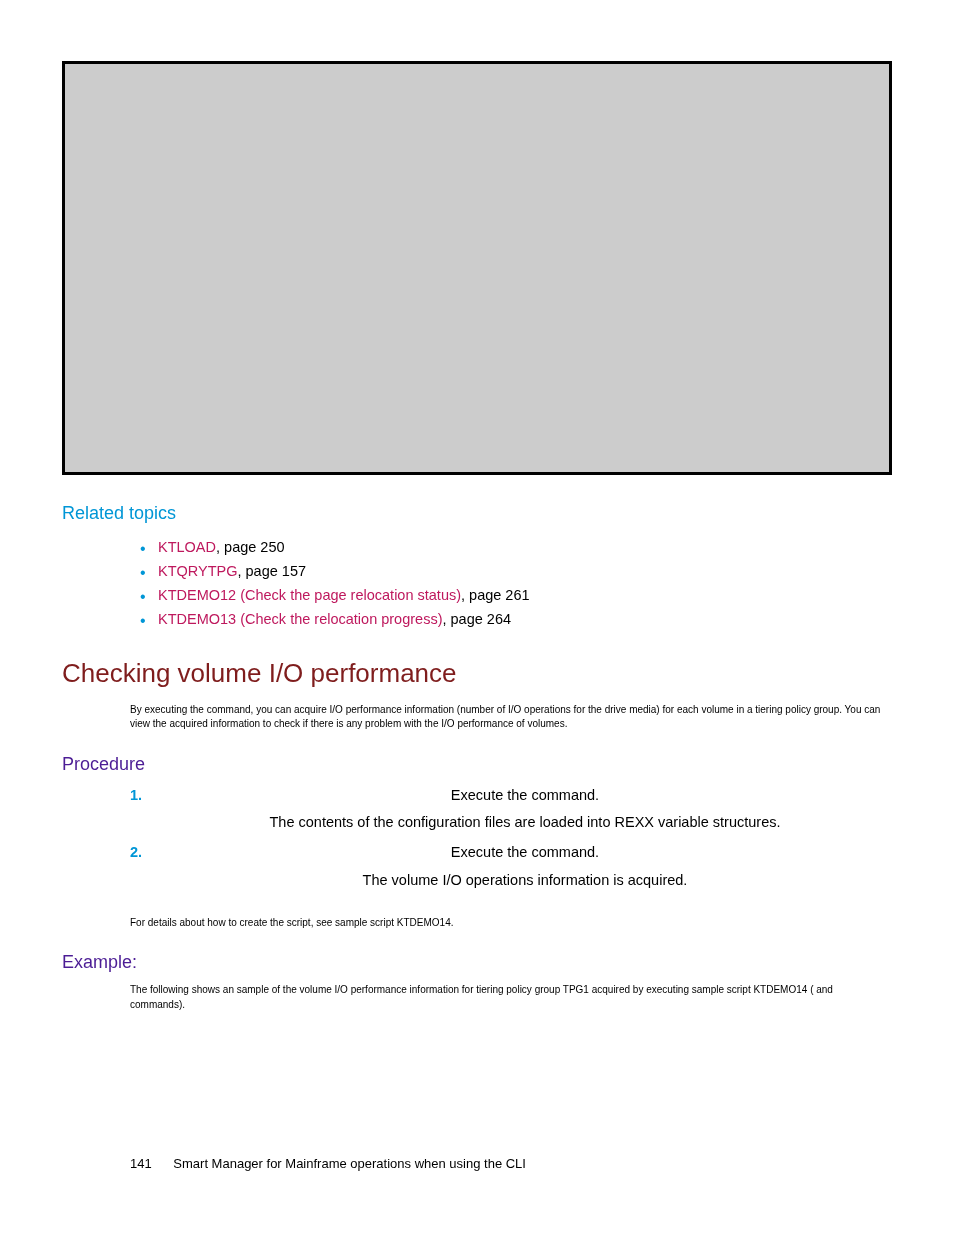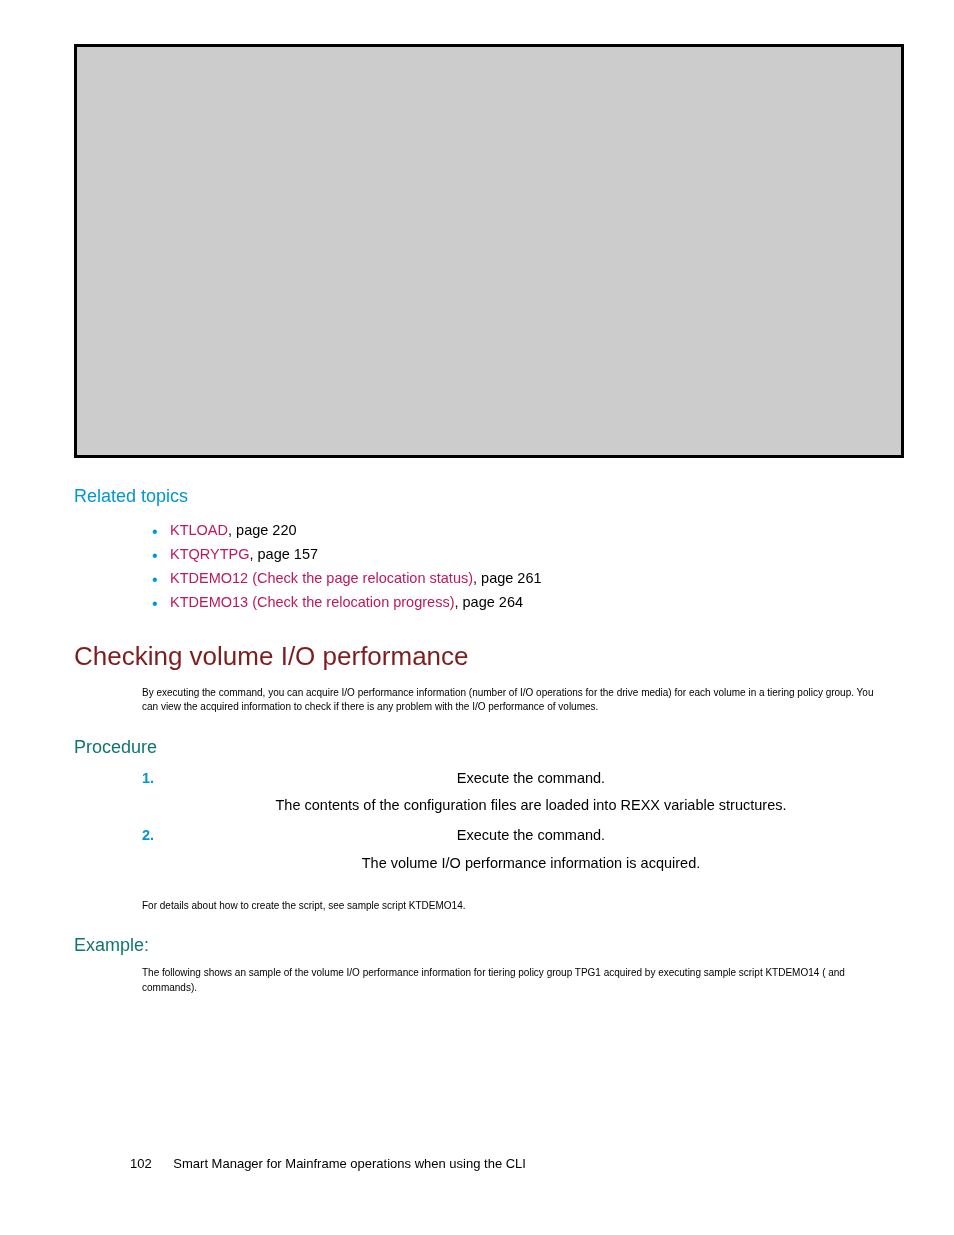--- a/index.html
+++ b/index.html
@@ -5,22 +5,21 @@
     * { margin: 0; padding: 0; box-sizing: border-box; }
     body {
       font-family: 'Segoe UI', Arial, sans-serif;
       width: 954px;
       height: 1235px;
       background: #ffffff;
       position: relative;
       color: #000000;
     }
     .page {
-      padding: 44px 62px 40px 62px;
-      margin-left: 12px;
+      padding: 61px 62px 40px 62px;
     }
     .image-box {
       width: 830px;
       height: 414px;
       border: 3px solid #000000;
       background: #cccccc;
       margin-bottom: 28px;
     }
     .heading-related {
       color: #0096d6;
@@ -59,21 +58,21 @@
       margin-bottom: 14px;
     }
     .body-text {
       font-size: 10px;
       line-height: 1.45;
       padding-left: 68px;
       padding-right: 10px;
       margin-bottom: 22px;
     }
     .heading-sub {
-      color: #0f766e;
+      color: #4c1d95;
       font-size: 18px;
       font-weight: 400;
       margin-bottom: 10px;
     }
     .procedure-list {
       list-style: none;
       padding-left: 68px;
       margin-bottom: 24px;
       counter-reset: procstep;
     }
@@ -111,43 +110,43 @@
     }
   </style>
 </head>
 <body>
 
 <div class="page">
   <div class="image-box"></div>
 
   <h3 class="heading-related">Related topics</h3>
   <ul class="related-list">
-    <li><a href="#">KTLOAD</a><span>, page 220</span></li>
+    <li><a href="#">KTLOAD</a><span>, page 250</span></li>
     <li><a href="#">KTQRYTPG</a><span>, page 157</span></li>
     <li><a href="#">KTDEMO12 (Check the page relocation status)</a><span>, page 261</span></li>
     <li><a href="#">KTDEMO13 (Check the relocation progress)</a><span>, page 264</span></li>
   </ul>
 
   <h2 class="heading-main">Checking volume I/O performance</h2>
   <p class="body-text">By executing the                   command, you can acquire I/O performance information (number of I/O operations for the drive media) for each volume in a tiering policy group. You can view the acquired information to check if there is any problem with the I/O performance of volumes.</p>
 
   <h3 class="heading-sub">Procedure</h3>
   <ol class="procedure-list">
     <li>
       <span>Execute the                command.</span>
       <span class="step-desc">The contents of the configuration files are loaded into REXX variable structures.</span>
     </li>
     <li>
       <span>Execute the                   command.</span>
-      <span class="step-desc">The volume I/O performance information is acquired.</span>
+      <span class="step-desc">The volume I/O operations information is acquired.</span>
     </li>
   </ol>
 
   <p class="body-text">For details about how to create the script, see sample script KTDEMO14.</p>
 
   <h3 class="heading-sub">Example:</h3>
   <p class="body-text">The following shows an sample of the volume I/O performance information for tiering policy group TPG1 acquired by executing sample script KTDEMO14 (               and                   commands).</p>
 </div>
 
 <div class="footer">
-  <span class="page-num">102</span>
+  <span class="page-num">141</span>
   <span>Smart Manager for Mainframe operations when using the CLI</span>
 </div>
 
 </body></html>

